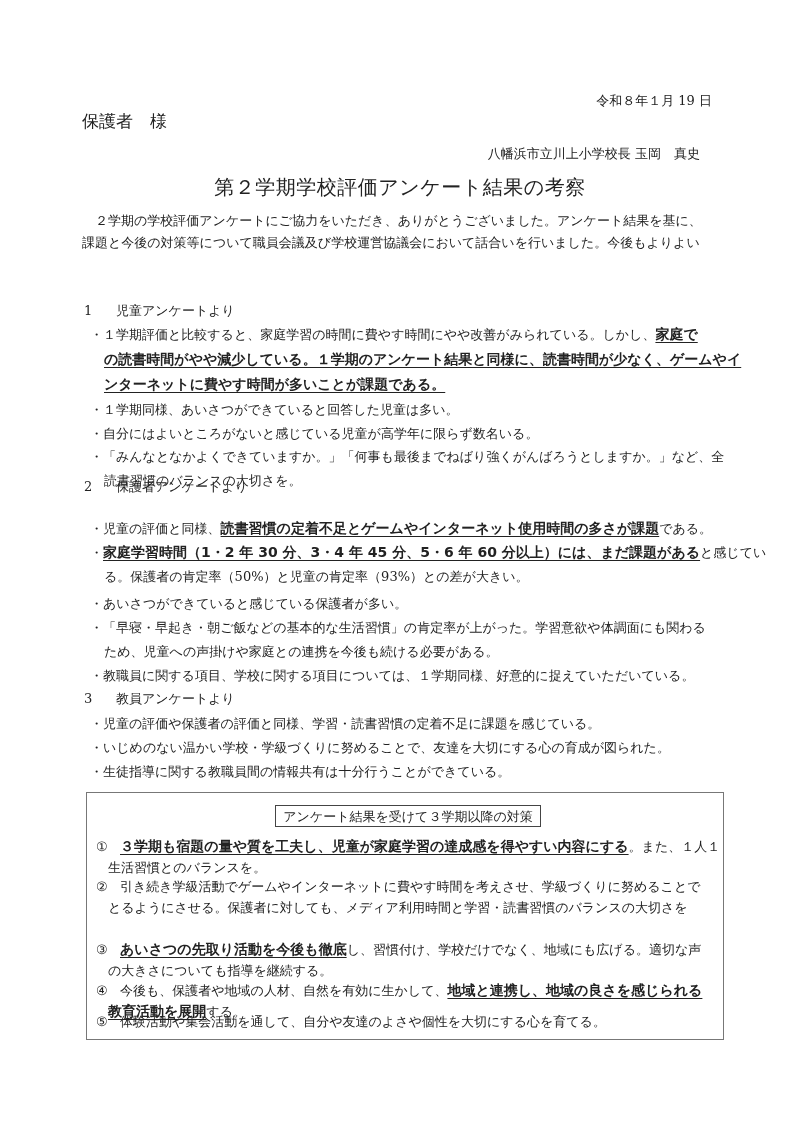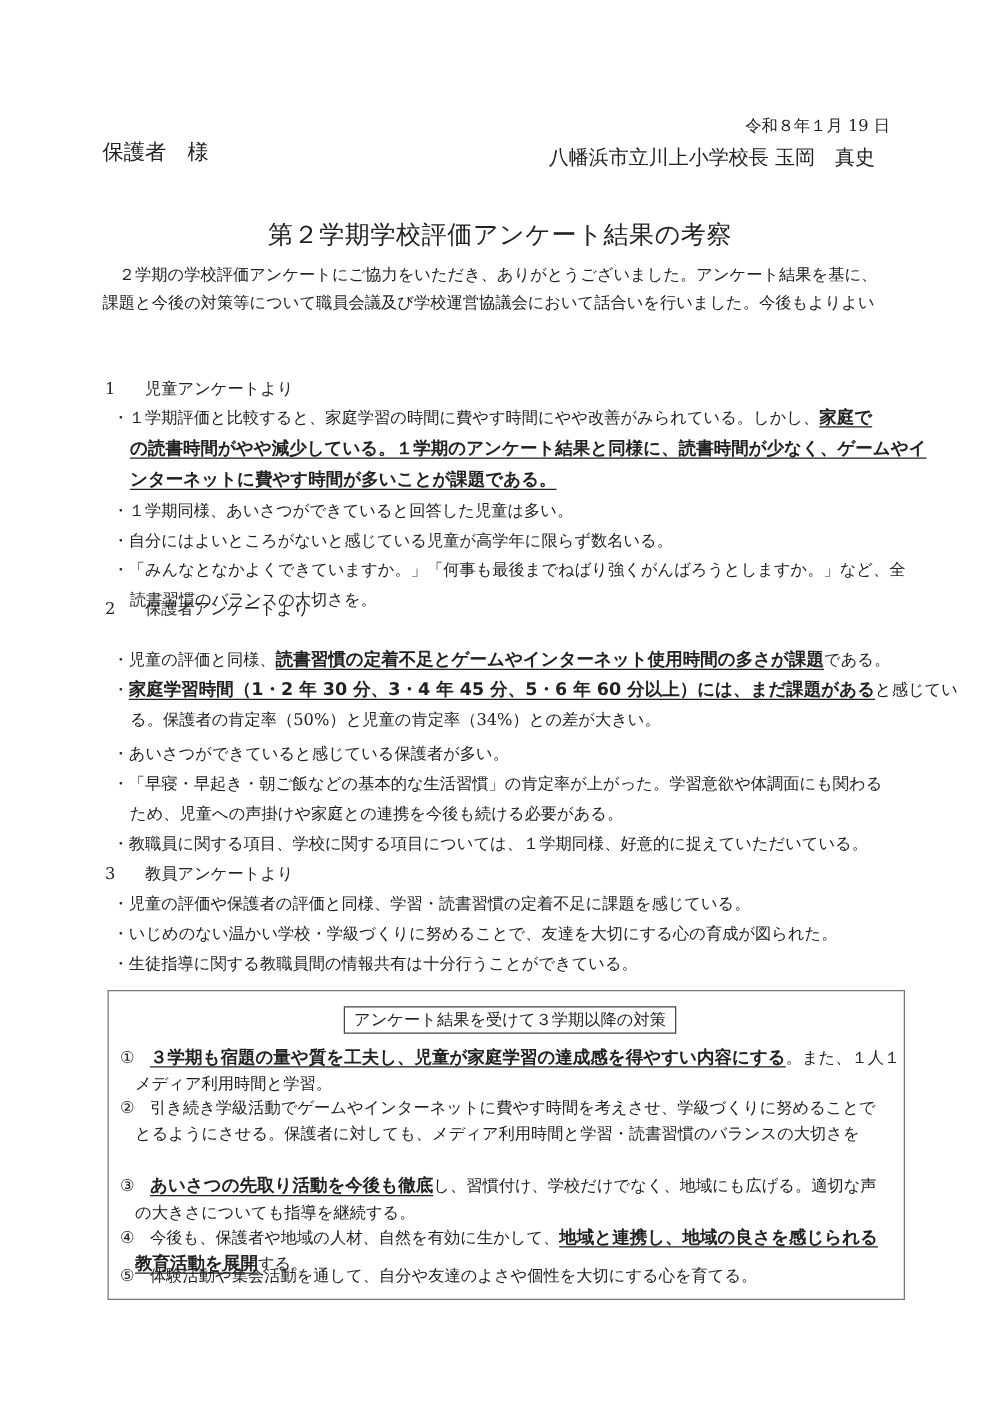--- a/index.html
+++ b/index.html
@@ -1,21 +1,21 @@
 <!DOCTYPE html>
 <html><head>
 <meta charset="utf-8">
 <style>
   html, body { margin:0; padding:0; background:#ffffff; }
   body { width:800px; height:1131px; position:relative; overflow:hidden;
          font-family: "DejaVu Serif", "Liberation Serif", serif; color:#222; }
   .abs { position:absolute; white-space:nowrap; }
   .date { top:92px; right:88px; font-size:13px; }
   .addressee { top:110px; left:82px; font-size:17px; }
-  .sender { top:116px; right:100px; font-size:16px; }
+  .sender { top:145px; right:100px; font-size:13px; }
   .title { top:174px; left:0; width:800px; text-align:center; font-size:20px; letter-spacing:0.5px; }
   .intro { top:210px; left:82px; width:640px; font-size:13px; line-height:22px; white-space:normal; }
   .intro p { margin:0; }
   .intro .first { text-indent:13px; }
   .section-head { left:84px; font-size:13px; }
   .section-head .num { display:inline-block; width:32px; }
   .bullet { left:90px; font-size:13px; line-height:24px; width:640px; white-space:normal; }
   .bullet .line { display:block; white-space:nowrap; }
   .bullet .cont { padding-left:14px; }
   .u { text-decoration:underline; text-decoration-thickness:1px; text-underline-offset:3px; font-weight:bold;
@@ -64,21 +64,21 @@
 </div>
 
 <div class="abs section-head" style="top:478px;">
   <span class="num">2</span><span>保護者アンケートより</span>
 </div>
 <div class="abs bullet" style="top:516px;">
   <span class="line"><span>・児童の評価と同様、</span><span class="u">読書習慣の定着不足とゲームやインターネット使用時間の多さが課題</span><span>である。</span></span>
 </div>
 <div class="abs bullet" style="top:540px;">
   <span class="line"><span>・</span><span class="u">家庭学習時間（1・2 年 30 分、3・4 年 45 分、5・6 年 60 分以上）には、まだ課題がある</span><span>と感じてい</span></span>
-  <span class="line cont">る。保護者の肯定率（50%）と児童の肯定率（34%）との差が大きい。</span>
+  <span class="line cont">る。保護者の肯定率（50%）と児童の肯定率（93%）との差が大きい。</span>
 </div>
 <div class="abs bullet" style="top:592px;">
   <span class="line">・あいさつができていると感じている保護者が多い。</span>
 </div>
 <div class="abs bullet" style="top:616px;">
   <span class="line">・「早寝・早起き・朝ご飯などの基本的な生活習慣」の肯定率が上がった。学習意欲や体調面にも関わる</span>
   <span class="line cont">ため、児童への声掛けや家庭との連携を今後も続ける必要がある。</span>
 </div>
 <div class="abs bullet" style="top:664px;">
   <span class="line">・教職員に関する項目、学校に関する項目については、１学期同様、好意的に捉えていただいている。</span>
@@ -95,21 +95,21 @@
 </div>
 <div class="abs bullet" style="top:760px;">
   <span class="line">・生徒指導に関する教職員間の情報共有は十分行うことができている。</span>
 </div>
 
 <div class="measures-box"></div>
 <div class="measures-title">アンケート結果を受けて３学期以降の対策</div>
 
 <div class="abs measure" style="top:836px;">
   <span class="line"><span class="mark">①</span><span class="u">３学期も宿題の量や質を工夫し、児童が家庭学習の達成感を得やすい内容にする</span><span>。また、１人１</span></span>
-  <span class="line cont">メディア利用時間と学習。</span>
+  <span class="line cont">生活習慣とのバランスを。</span>
 </div>
 <div class="abs measure" style="top:876px;">
   <span class="line"><span class="mark">②</span><span>引き続き学級活動でゲームやインターネットに費やす時間を考えさせ、学級づくりに努めることで</span></span>
   <span class="line cont">とるようにさせる。保護者に対しても、メディア利用時間と学習・読書習慣のバランスの大切さを</span>
 </div>
 <div class="abs measure" style="top:939px;">
   <span class="line"><span class="mark">③</span><span class="u">あいさつの先取り活動を今後も徹底</span><span>し、習慣付け、学校だけでなく、地域にも広げる。適切な声</span></span>
   <span class="line cont">の大きさについても指導を継続する。</span>
 </div>
 <div class="abs measure" style="top:980px;">

